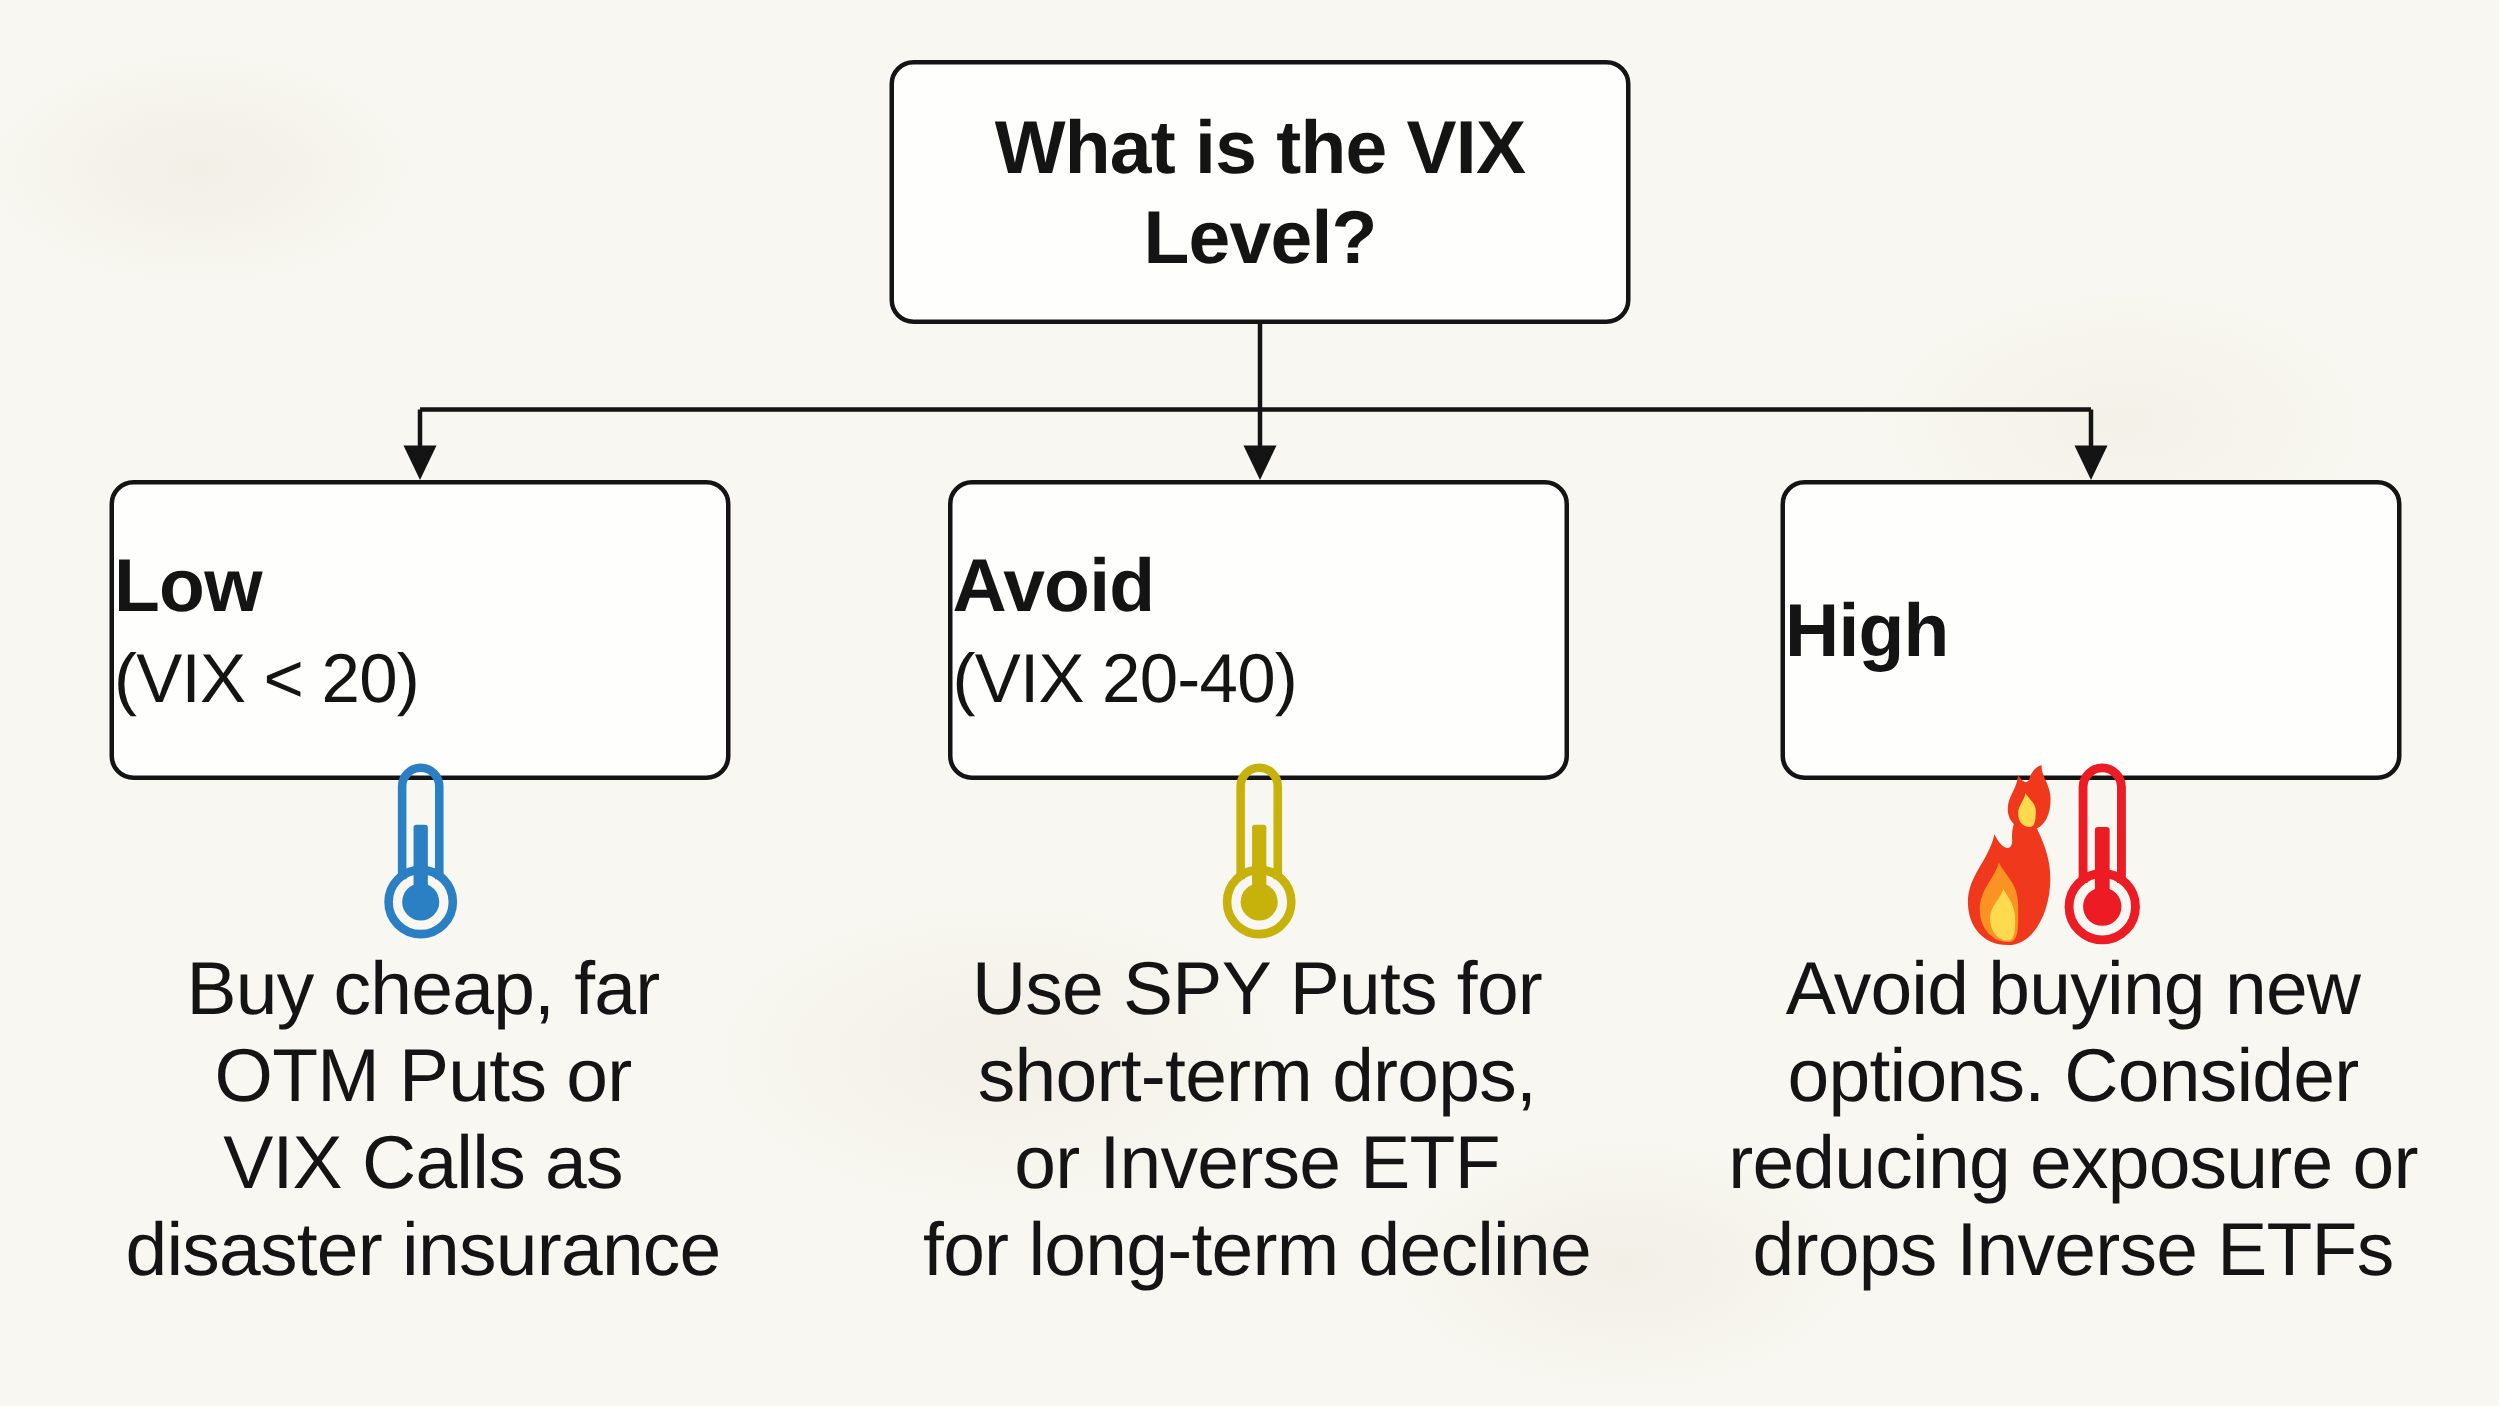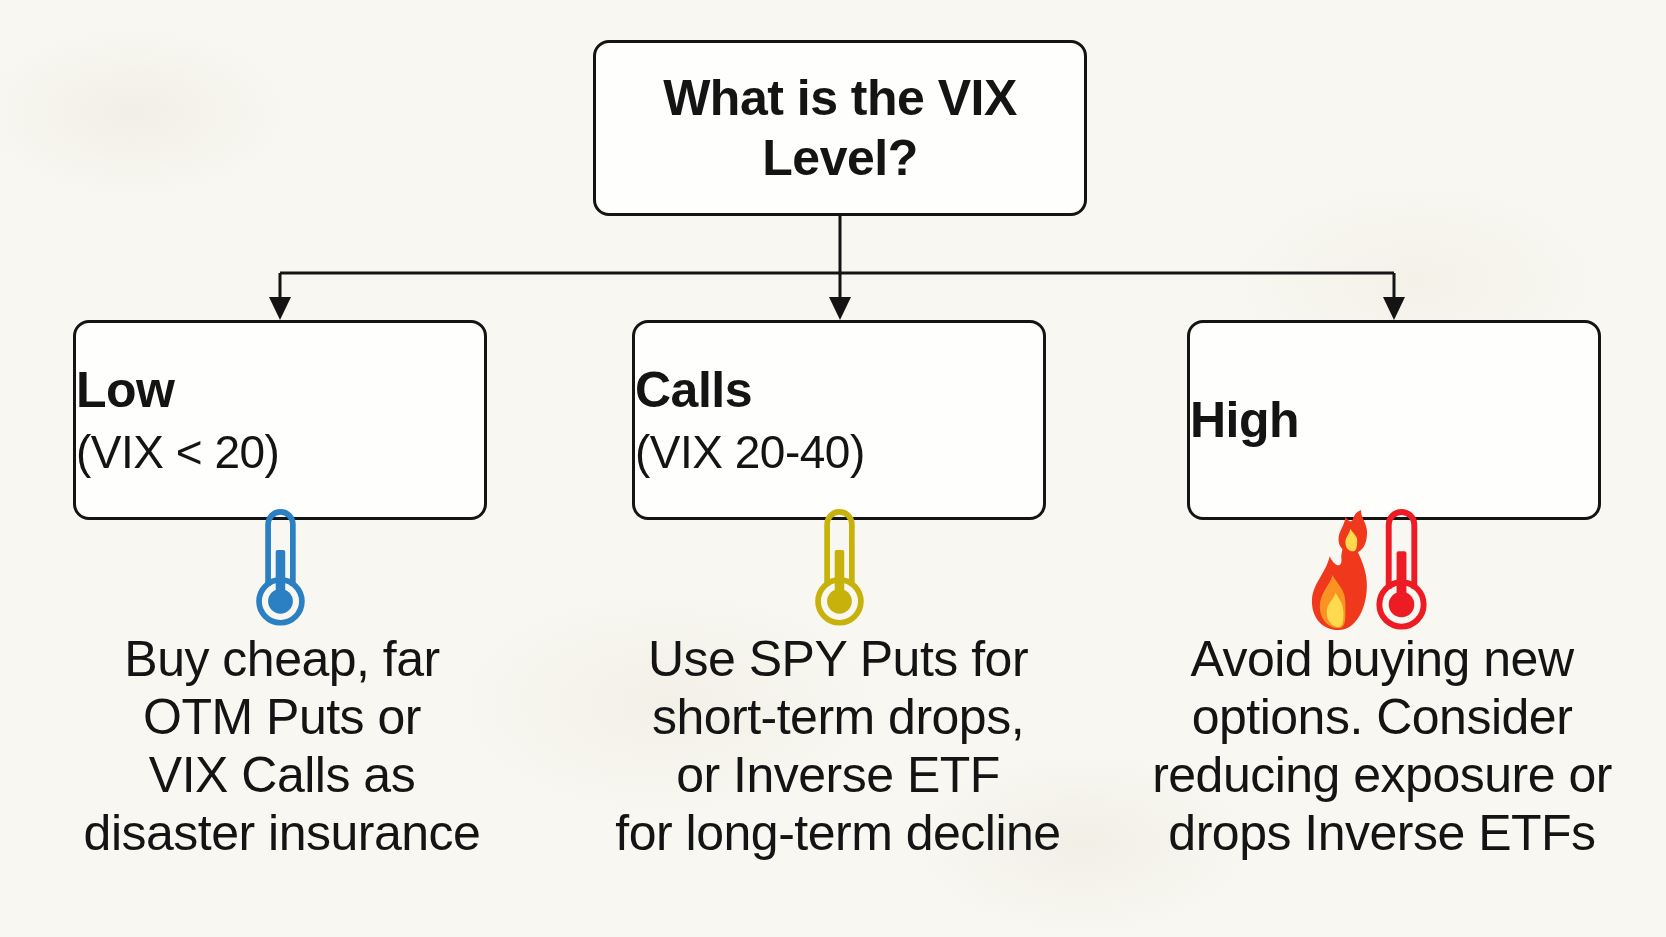--- a/index.html
+++ b/index.html
@@ -71,21 +71,21 @@
     <polygon points="269,297 291,297 280,320"></polygon>
     <polygon points="829,297 851,297 840,320"></polygon>
     <polygon points="1383,297 1405,297 1394,320"></polygon>
   </svg>
 
   <div class="node branch-node branch-low">
     <div class="level-title">Low</div>
     <div class="level-range">(VIX &lt; 20)</div>
   </div>
   <div class="node branch-node branch-medium">
-    <div class="level-title">Calls</div>
+    <div class="level-title">Avoid</div>
     <div class="level-range">(VIX 20-40)</div>
   </div>
   <div class="node branch-node branch-high">
     <div class="level-title">High</div>
   </div>
 
   <div class="icon-wrap iw-low">
     <svg viewBox="0 0 64 126" height="120">
       <path class="t-outline" d="M19 82 V17 a13 13 0 0 1 26 0 V82"></path>
       <circle class="t-outline" cx="32" cy="98" r="22.5"></circle>

